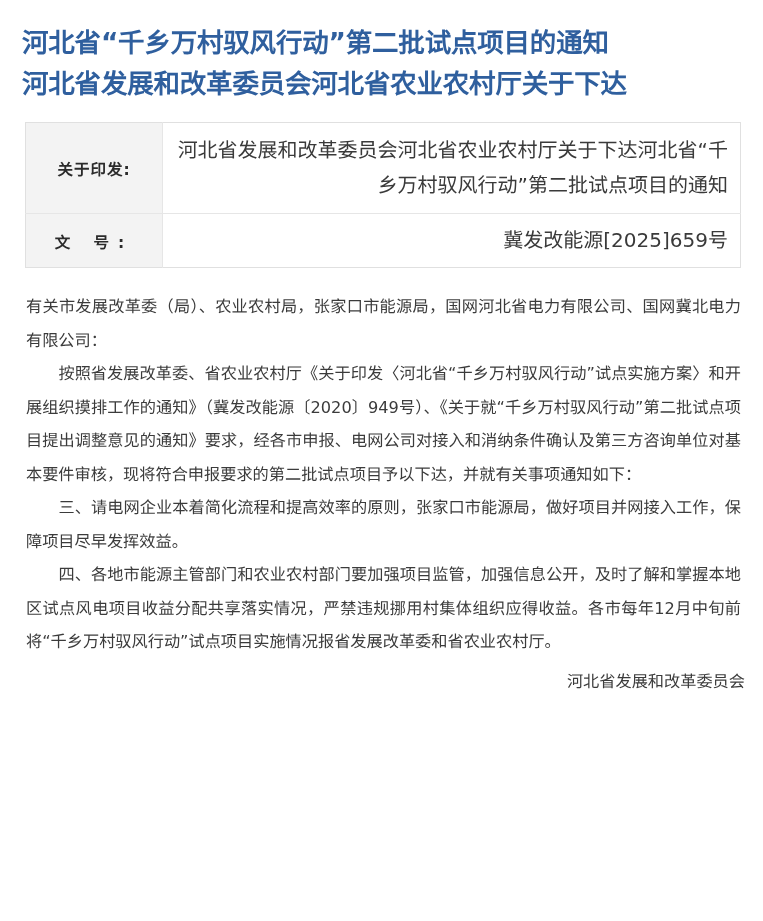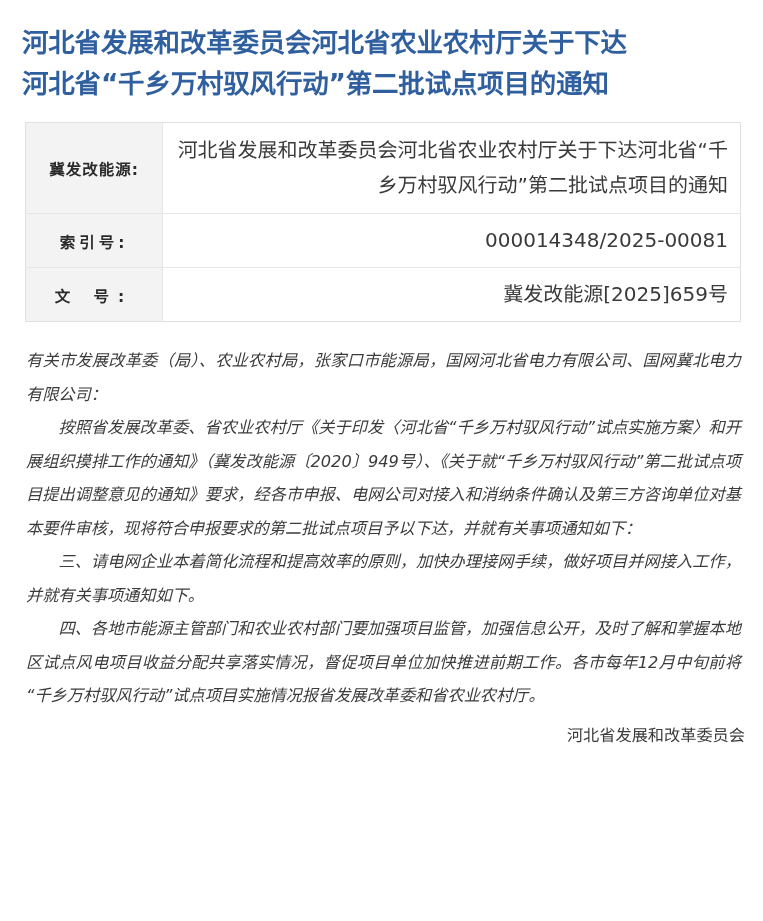--- a/index.html
+++ b/index.html
@@ -90,21 +90,20 @@
     margin: 22px 22px 0 26px;
     font-size: 16.2px;
     line-height: 33.5px;
     color: #3b3b3b;
     text-align: justify;
     text-justify: inter-ideograph;
   }
   .body-copy p {
     margin: 0;
     text-indent: 0;
-    font-style: italic;
   }
   .body-copy p.indent {
     text-indent: 2em;
   }
 
   
   .signature {
     margin: 6px 18px 0 0;
     text-align: right;
     font-size: 16.2px;
@@ -112,46 +111,42 @@
     color: #3b3b3b;
   }
   .signature div { margin: 0; }
 </style>
 </head>
 <body>
 
 <div class="page">
 
   <h1 class="doc-title">
+    <span class="title-line">河北省“千乡万村驭风行动”第二批试点项目的通知</span>
     <span class="title-line">河北省发展和改革委员会河北省农业农村厅关于下达</span>
-    <span class="title-line">河北省“千乡万村驭风行动”第二批试点项目的通知</span>
   </h1>
 
   <table class="meta-table">
     <tbody>
       <tr class="row-filename">
-        <th>冀发改能源:</th>
+        <th>关于印发:</th>
         <td>河北省发展和改革委员会河北省农业农村厅关于下达河北省“千乡万村驭风行动”第二批试点项目的通知</td>
-      </tr>
-      <tr class="row-index">
-        <th>索引号:</th>
-        <td>000014348/2025-00081</td>
       </tr>
       <tr class="row-docno">
         <th>文 号:</th>
         <td>冀发改能源[2025]659号</td>
       </tr>
     </tbody>
   </table>
 
   <div class="body-copy">
     <p>有关市发展改革委（局）、农业农村局，张家口市能源局，国网河北省电力有限公司、国网冀北电力有限公司：</p>
     <p class="indent">按照省发展改革委、省农业农村厅《关于印发〈河北省“千乡万村驭风行动”试点实施方案〉和开展组织摸排工作的通知》（冀发改能源〔2020〕949号）、《关于就“千乡万村驭风行动”第二批试点项目提出调整意见的通知》要求，经各市申报、电网公司对接入和消纳条件确认及第三方咨询单位对基本要件审核，现将符合申报要求的第二批试点项目予以下达，并就有关事项通知如下：</p>
-    <p class="indent">三、请电网企业本着简化流程和提高效率的原则，加快办理接网手续，做好项目并网接入工作，并就有关事项通知如下。</p>
-    <p class="indent">四、各地市能源主管部门和农业农村部门要加强项目监管，加强信息公开，及时了解和掌握本地区试点风电项目收益分配共享落实情况，督促项目单位加快推进前期工作。各市每年12月中旬前将“千乡万村驭风行动”试点项目实施情况报省发展改革委和省农业农村厅。</p>
+    <p class="indent">三、请电网企业本着简化流程和提高效率的原则，张家口市能源局，做好项目并网接入工作，保障项目尽早发挥效益。</p>
+    <p class="indent">四、各地市能源主管部门和农业农村部门要加强项目监管，加强信息公开，及时了解和掌握本地区试点风电项目收益分配共享落实情况，严禁违规挪用村集体组织应得收益。各市每年12月中旬前将“千乡万村驭风行动”试点项目实施情况报省发展改革委和省农业农村厅。</p>
   </div>
 
   <div class="signature">
     <div>河北省发展和改革委员会</div>
 
   </div>
 
 </div>
 
 </body></html>

